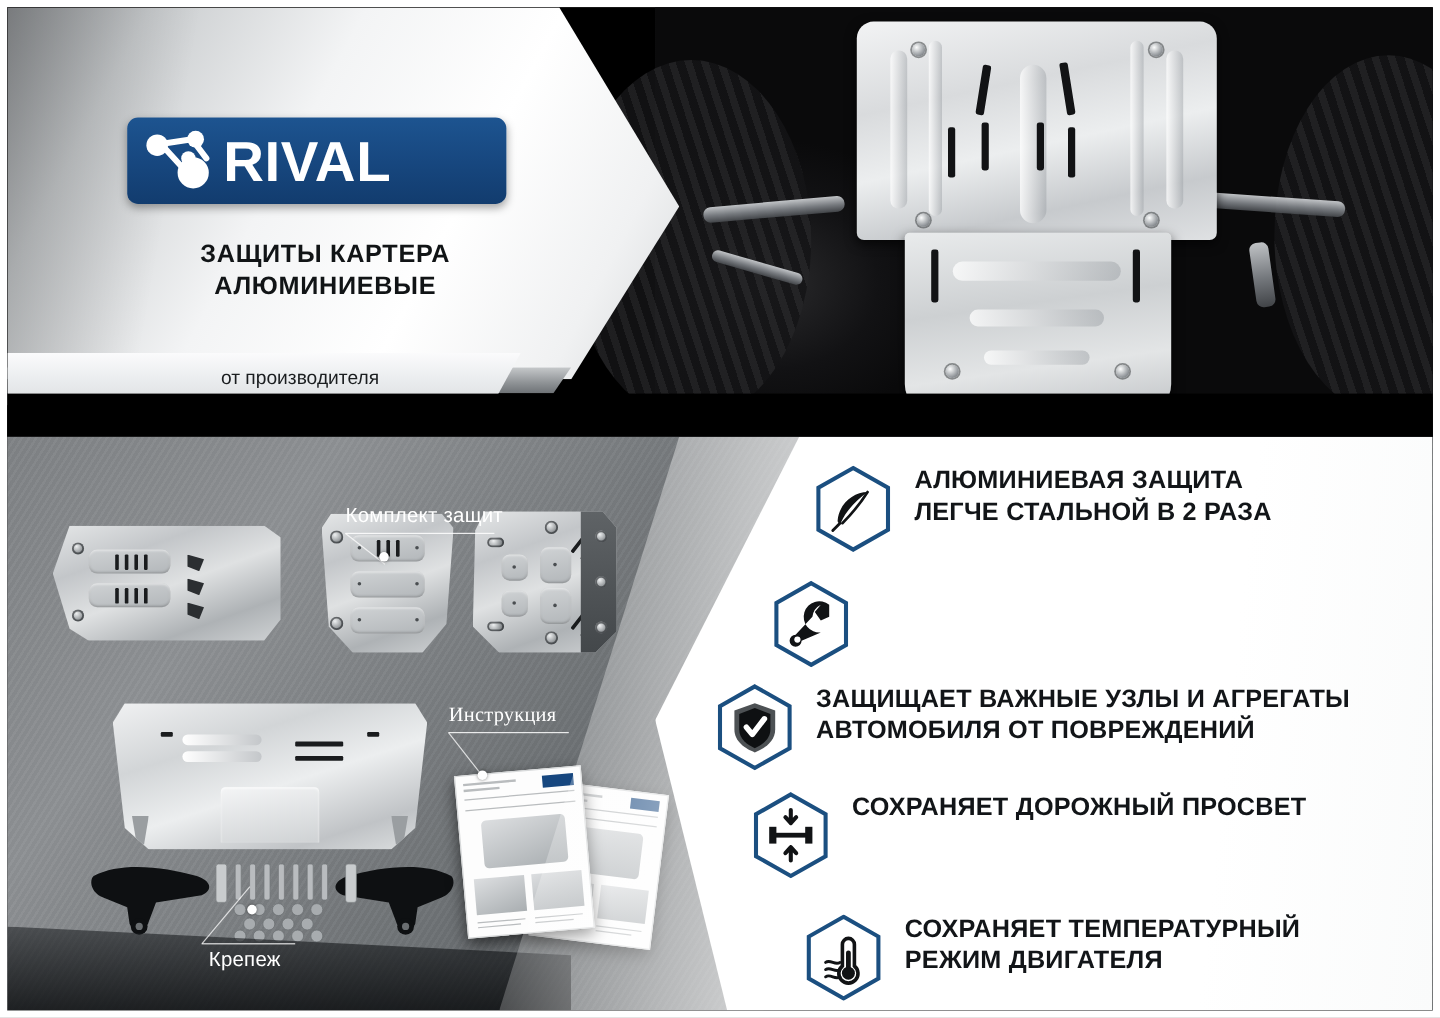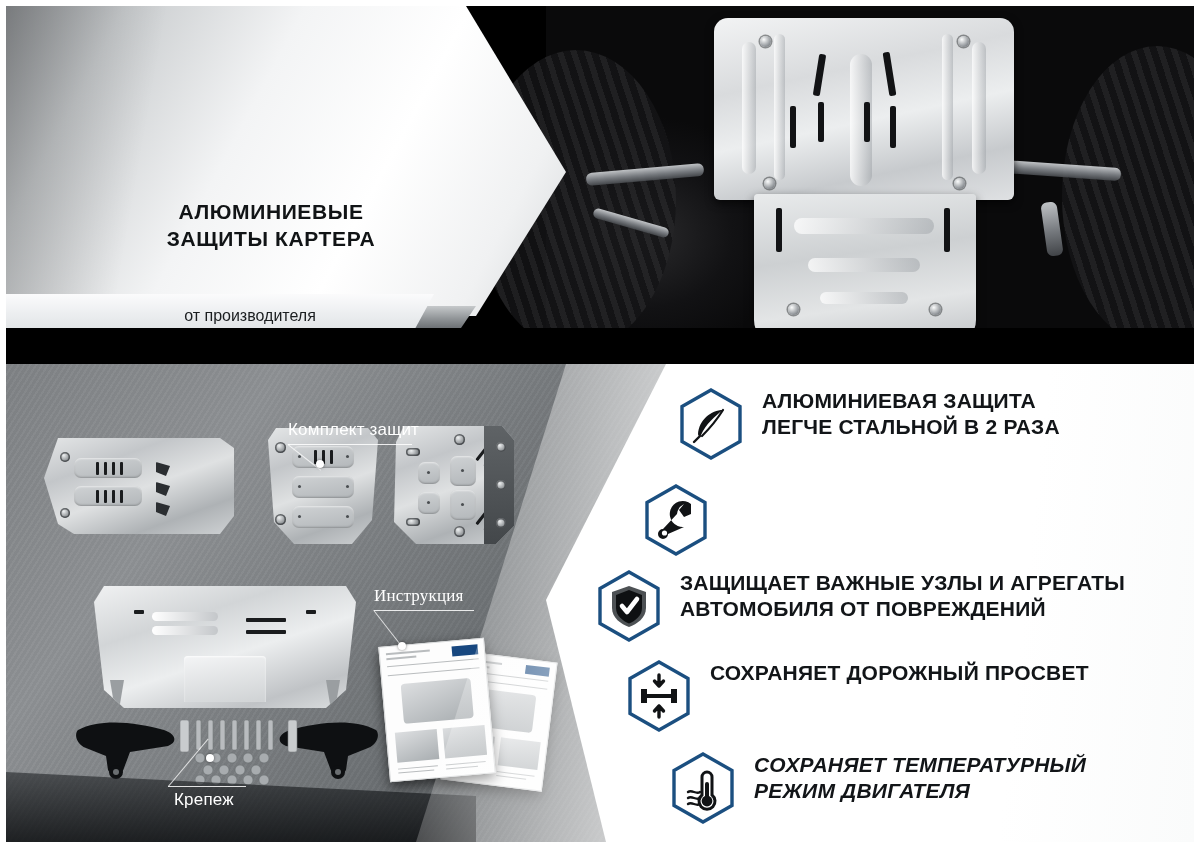--- a/index.html
+++ b/index.html
@@ -227,24 +227,37 @@
           <div class="bolt" style="left:34px;top:110px;"></div>
           <div class="bolt" style="left:176px;top:110px;"></div>
         </div>
       </div>
     </div>
 
     <div class="chev"></div>
     <div class="chev-shadow"></div>
     <div class="chev-sliver"></div>
 
+    <div class="logo">
+      <span class="logo-mark">
+        <svg viewBox="0 0 74 56" width="74" height="56" aria-hidden="true">
+          <path d="M18 14 L44 10 L56 26" stroke="#ffffff" stroke-width="5" fill="none" stroke-linecap="round"></path>
+          <path d="M20 16 L40 38" stroke="#ffffff" stroke-width="5" fill="none" stroke-linecap="round"></path>
+          <circle cx="15" cy="15" r="9" fill="#ffffff"></circle>
+          <circle cx="47" cy="10" r="7" fill="#ffffff"></circle>
+          <circle cx="41" cy="26" r="6" fill="#ffffff"></circle>
+          <circle cx="45" cy="38" r="13" fill="#ffffff"></circle>
+        </svg>
+      </span>
+      <span class="logo-word">RIVAL</span>
+    </div>
 
     <div class="headline">
+      <div>ЗАЩИТЫ КАРТЕРА</div>
       <div>АЛЮМИНИЕВЫЕ</div>
-      <div>ЗАЩИТЫ КАРТЕРА</div>
     </div>
 
     <div class="subbar">
       <span>от производителя</span>
     </div>
 
   </div>
 
   <div class="blackband"></div>
 
@@ -466,21 +479,21 @@
           <polygon points="33,2 62,18.5 62,53.5 33,70 4,53.5 4,18.5" fill="none" stroke="#1b4f80" stroke-width="3.4"></polygon>
           <path d="M33 16 L50 22 V38 C50 48 41 54 33 57 C25 54 16 48 16 38 V22 Z" fill="#4d5154"></path>
           <path d="M33 20 L46 25 V38 C46 46 39 51 33 53.5 C27 51 20 46 20 38 V25 Z" fill="#0e1012"></path>
           <path d="M26 36 L31 42 L41 29" stroke="#ffffff" stroke-width="4.6" fill="none" stroke-linecap="round" stroke-linejoin="round"></path>
         </svg>
       </span>
       <span class="btext">ЗАЩИЩАЕТ ВАЖНЫЕ УЗЛЫ И АГРЕГАТЫ
 АВТОМОБИЛЯ ОТ ПОВРЕЖДЕНИЙ</span>
     </div>
 
-    <div class="benefit" style="left:664px;top:388px;font-style:italic;">
+    <div class="benefit" style="left:664px;top:398px;">
       <span class="hexwrap">
         <svg viewBox="0 0 66 72" width="66" height="72">
           <polygon points="33,2 62,18.5 62,53.5 33,70 4,53.5 4,18.5" fill="none" stroke="#1b4f80" stroke-width="3.4"></polygon>
           <path d="M37 20 a5 5 0 0 1 5 5 v18 a8 8 0 1 1 -10 0 V25 a5 5 0 0 1 5 -5 Z" fill="none" stroke="#111315" stroke-width="3"></path>
           <rect x="35" y="30" width="4" height="18" rx="2" fill="#111315"></rect>
           <circle cx="37" cy="49" r="5.4" fill="#111315"></circle>
           <path d="M18 40 c4 -3 8 3 12 0" stroke="#111315" stroke-width="2.4" fill="none" stroke-linecap="round"></path>
           <path d="M18 46 c4 -3 8 3 12 0" stroke="#111315" stroke-width="2.4" fill="none" stroke-linecap="round"></path>
           <path d="M18 52 c4 -3 8 3 12 0" stroke="#111315" stroke-width="2.4" fill="none" stroke-linecap="round"></path>
         </svg>

